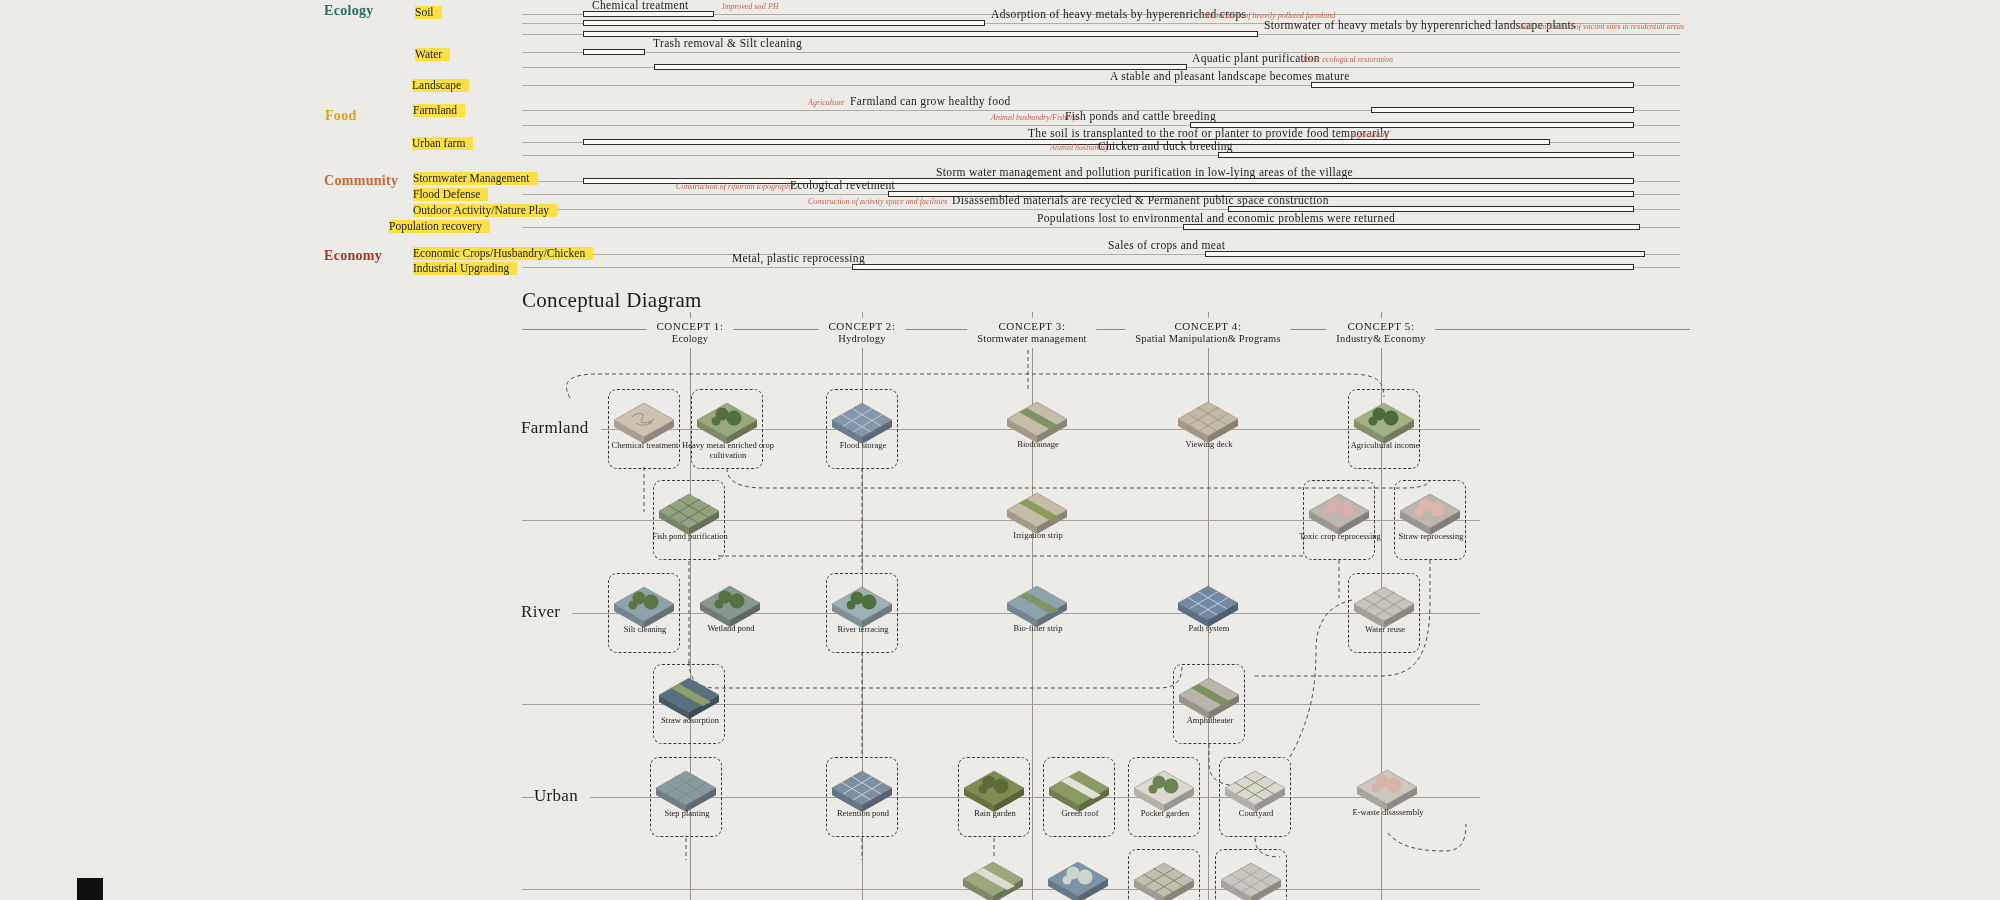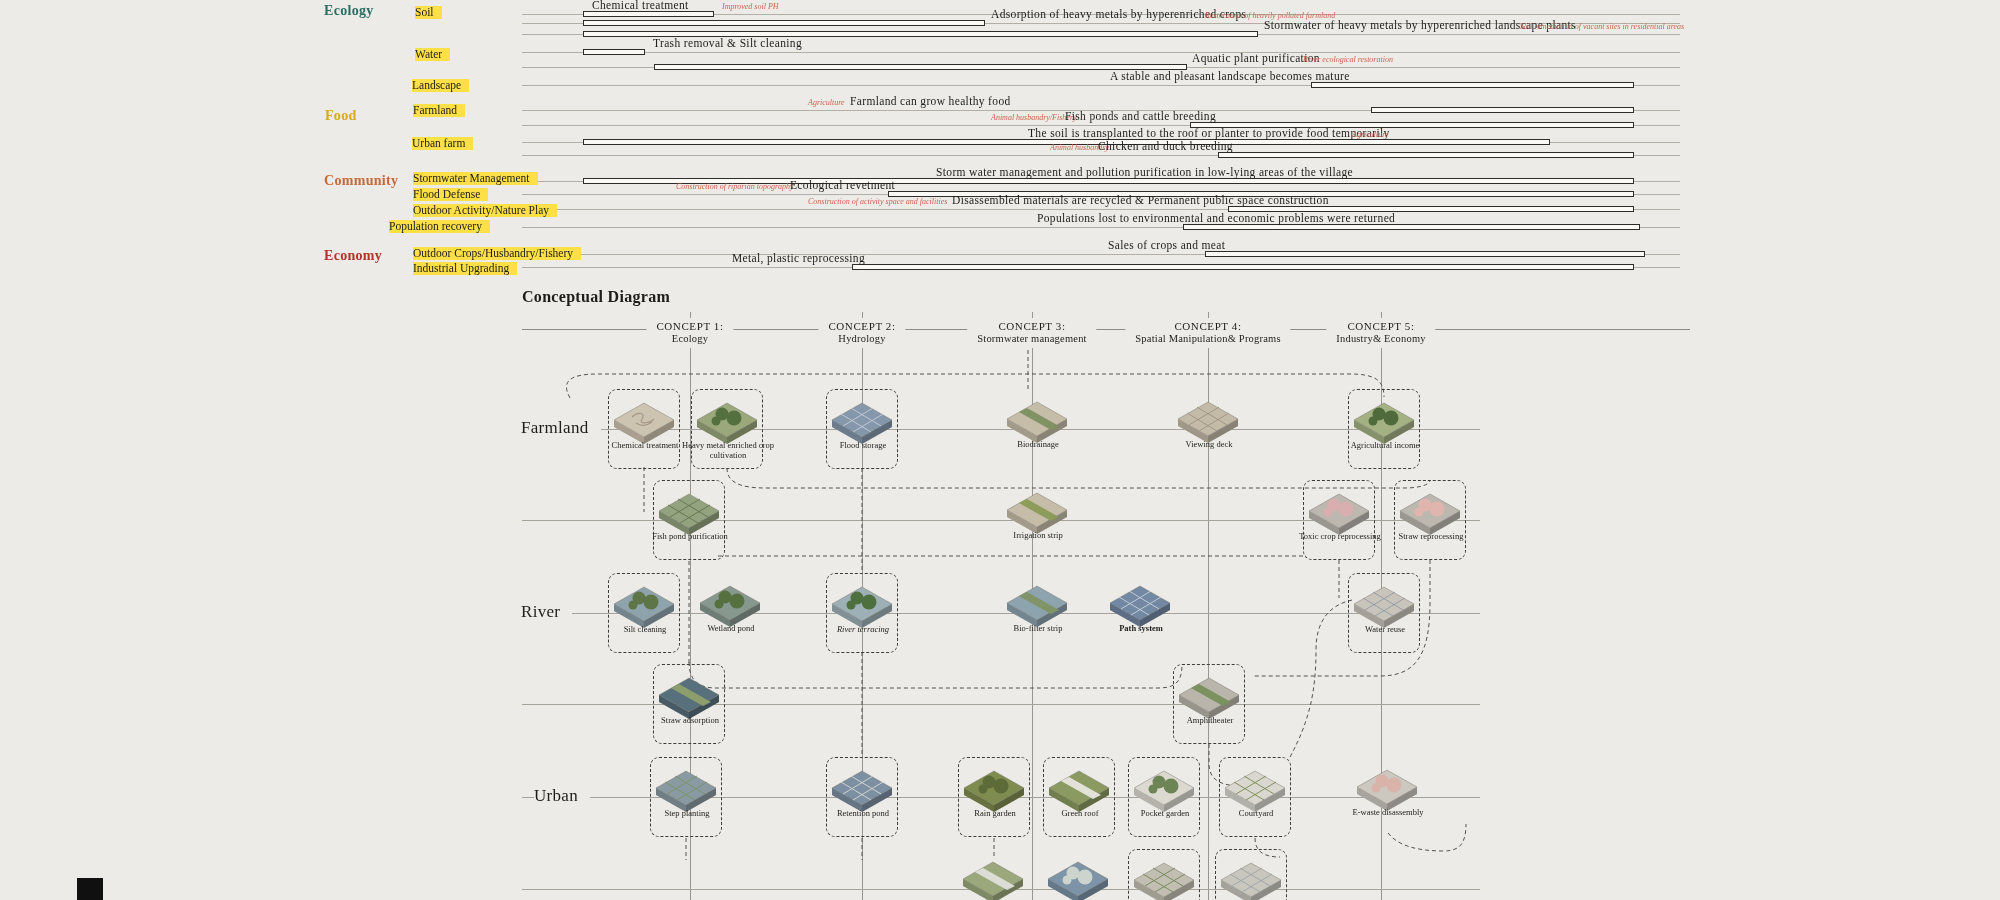--- a/index.html
+++ b/index.html
@@ -4,21 +4,21 @@
 <style>
   html,body{margin:0;padding:0;background:#ecebe7;}
   #root{position:relative;width:2000px;height:900px;overflow:hidden;
         font-family:"Liberation Serif",serif;color:#1d1d1b;background:#ecebe7;}
   .hline{position:absolute;height:1px;background:#b3afa7;}
   .bar{position:absolute;height:6px;background:#faf9f6;border:1px solid #2e2d2b;box-sizing:border-box;}
   .blabel{position:absolute;font-size:11.5px;letter-spacing:.35px;white-space:nowrap;}
   .rnote{position:absolute;font-size:8px;font-style:italic;color:#cc6450;white-space:nowrap;}
   .cat{position:absolute;font-weight:bold;font-size:14px;letter-spacing:.3px;}
   .rlabel{position:absolute;font-size:11.5px;background:#fde047;padding:0 8px 1px 0;white-space:nowrap;z-index:2;}
-  #dg-title{position:absolute;left:522px;top:288px;font-size:16px;font-weight:bold;letter-spacing:.3px;margin:0;z-index:2;}
+  #dg-title{position:absolute;left:522px;top:288px;font-size:21px;font-weight:normal;letter-spacing:.3px;margin:0;z-index:2;}
   .vline{position:absolute;width:1px;background:#9a968f;top:312px;height:588px;z-index:0;}
   .c-label{position:absolute;top:318px;text-align:center;background:#ecebe7;z-index:2;
            font-size:11px;letter-spacing:.6px;line-height:1.2;padding:2px 10px;
            transform:translateX(-50%);white-space:nowrap;}
   .c-label .sub{display:block;font-size:10.5px;letter-spacing:.2px;}
   .row-line{position:absolute;height:1px;background:#a6a29a;left:522px;width:958px;z-index:0;}
   .dg-rlabel{position:absolute;left:521px;font-size:17px;background:#ecebe7;padding:2px 12px 2px 0;
              transform:translateY(-55%);z-index:2;letter-spacing:.3px;white-space:nowrap;}
   .tile{position:absolute;width:72px;height:80px;z-index:3;box-sizing:border-box;}
   .tile.boxed{border:1.3px dashed #3c3c3a;border-radius:9px;}
@@ -39,21 +39,21 @@
       <div class="cat" style="left: 324px; top: 248px; color: rgb(178, 51, 42);">Economy</div>
       <div class="rlabel" style="left: 415px; top: 6px;">Soil</div>
       <div class="rlabel" style="left: 415px; top: 48px;">Water</div>
       <div class="rlabel" style="left: 412px; top: 79px;">Landscape</div>
       <div class="rlabel" style="left: 413px; top: 104px;">Farmland</div>
       <div class="rlabel" style="left: 412px; top: 137px;">Urban farm</div>
       <div class="rlabel" style="left: 413px; top: 172px;">Stormwater Management</div>
       <div class="rlabel" style="left: 413px; top: 188px;">Flood Defense</div>
       <div class="rlabel" style="left: 413px; top: 204px;">Outdoor Activity/Nature Play</div>
       <div class="rlabel" style="left: 389px; top: 220px; text-align: center;">Population recovery</div>
-      <div class="rlabel" style="left: 413px; top: 247px;">Outdoor Crops/Husbandry/Fishery</div>
+      <div class="rlabel" style="left: 413px; top: 247px;">Economic Crops/Husbandry/Chicken</div>
       <div class="rlabel" style="left: 413px; top: 262px;">Industrial Upgrading</div>
       <div class="hline" style="left: 522px; top: 14px; width: 1158px;"></div>
       <div class="bar" style="left: 583px; top: 11px; width: 131px;"></div>
       <span class="blabel" style="left: 592px; top: -1px;">Chemical treatment</span>
       <span class="rnote" style="left: 722px; top: 2px;">Improved soil PH</span>
       <div class="hline" style="left: 522px; top: 23px; width: 1158px;"></div>
       <div class="bar" style="left: 583px; top: 20px; width: 402px;"></div>
       <span class="blabel" style="left: 991px; top: 8px;">Adsorption of heavy metals by hyperenriched crops</span>
       <span class="rnote" style="left: 1205px; top: 11px;">Restoration of heavily polluted farmland</span>
       <div class="hline" style="left: 522px; top: 34px; width: 1158px;"></div>
@@ -286,21 +286,21 @@
           <polygon points="2,19 32,36 32,43 2,26" fill="#87998f"></polygon>
           <polygon points="2,19 32,36 32,43 2,26" fill="#000" fill-opacity="0.18"></polygon>
           <polygon points="62,19 32,36 32,43 62,26" fill="#87998f"></polygon>
           <polygon points="62,19 32,36 32,43 62,26" fill="#000" fill-opacity="0.3"></polygon>
           <circle cx="27" cy="13" r="6.5" fill="#56713f"></circle>
           <circle cx="39" cy="17" r="7.5" fill="#56713f"></circle>
           <circle cx="21" cy="20" r="4.5" fill="#56713f"></circle>
         </svg>
         <div class="tlabel">Wetland pond</div>
       </div>
-      <div class="tile boxed" style="left: 826px; top: 573px; font-style: italic;">
+      <div class="tile boxed" style="left: 826px; top: 573px;">
         <svg width="64" height="46" viewBox="0 0 64 46">
           <polygon points="32,2 62,19 32,36 2,19" fill="#9db0b5" stroke="#7e7a72" stroke-width="0.5"></polygon>
           <polygon points="2,19 32,36 32,43 2,26" fill="#9db0b5"></polygon>
           <polygon points="2,19 32,36 32,43 2,26" fill="#000" fill-opacity="0.18"></polygon>
           <polygon points="62,19 32,36 32,43 62,26" fill="#9db0b5"></polygon>
           <polygon points="62,19 32,36 32,43 62,26" fill="#000" fill-opacity="0.3"></polygon>
           <circle cx="27" cy="13" r="6.5" fill="#4e6f3e"></circle>
           <circle cx="39" cy="17" r="7.5" fill="#4e6f3e"></circle>
           <circle cx="21" cy="20" r="4.5" fill="#4e6f3e"></circle>
         </svg>
@@ -310,21 +310,21 @@
         <svg width="64" height="46" viewBox="0 0 64 46">
           <polygon points="32,2 62,19 32,36 2,19" fill="#8da3ae" stroke="#7e7a72" stroke-width="0.5"></polygon>
           <polygon points="2,19 32,36 32,43 2,26" fill="#8da3ae"></polygon>
           <polygon points="2,19 32,36 32,43 2,26" fill="#000" fill-opacity="0.18"></polygon>
           <polygon points="62,19 32,36 32,43 62,26" fill="#8da3ae"></polygon>
           <polygon points="62,19 32,36 32,43 62,26" fill="#000" fill-opacity="0.3"></polygon>
           <polygon points="14,12 46,30 54,26 22,8" fill="#7f9464" fill-opacity="0.95"></polygon>
         </svg>
         <div class="tlabel">Bio-filter strip</div>
       </div>
-      <div class="tile" style="left: 1105px; top: 573px; font-weight: bold;">
+      <div class="tile" style="left: 1173px; top: 573px;">
         <svg width="64" height="46" viewBox="0 0 64 46">
           <polygon points="32,2 62,19 32,36 2,19" fill="#7388a3" stroke="#7e7a72" stroke-width="0.5"></polygon>
           <polygon points="2,19 32,36 32,43 2,26" fill="#7388a3"></polygon>
           <polygon points="2,19 32,36 32,43 2,26" fill="#000" fill-opacity="0.18"></polygon>
           <polygon points="62,19 32,36 32,43 62,26" fill="#7388a3"></polygon>
           <polygon points="62,19 32,36 32,43 62,26" fill="#000" fill-opacity="0.3"></polygon>
           <path d="M11,13 L41,31 M21,7 L51,25 M23,31 L53,13 M13,25 L43,7" stroke="#c9d2da" stroke-width="1" fill="none" opacity="0.9"></path>
         </svg>
         <div class="tlabel">Path system</div>
       </div>

